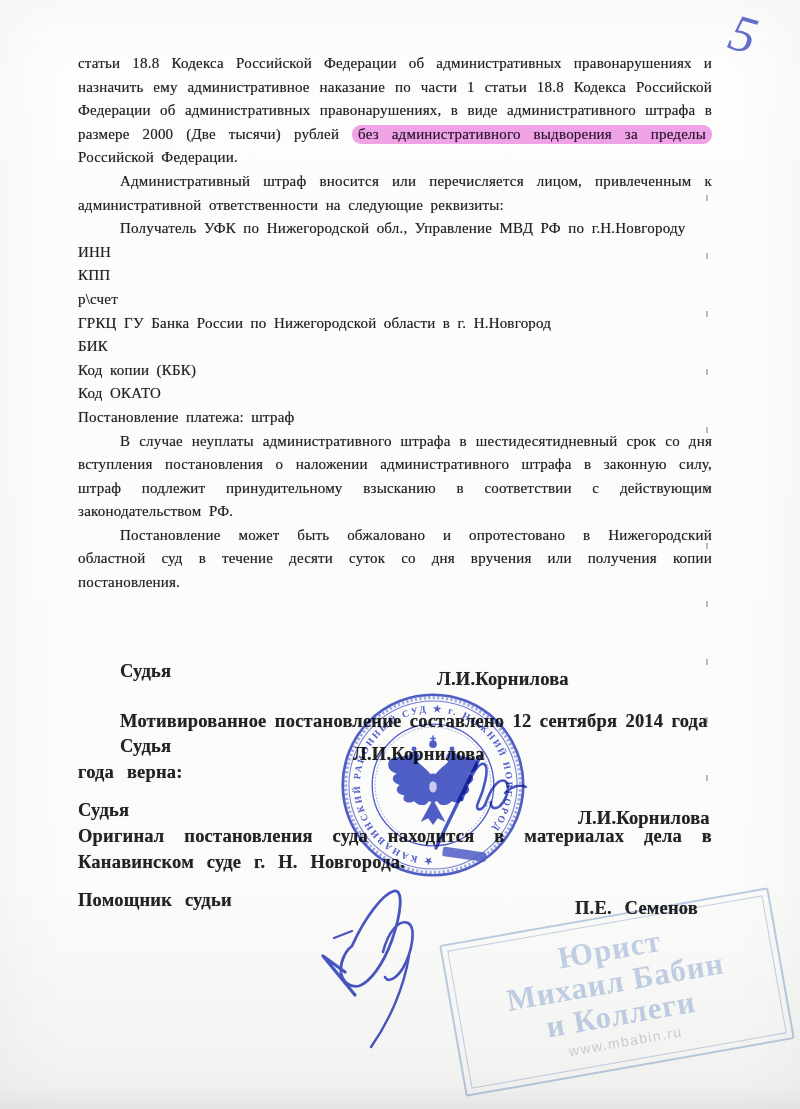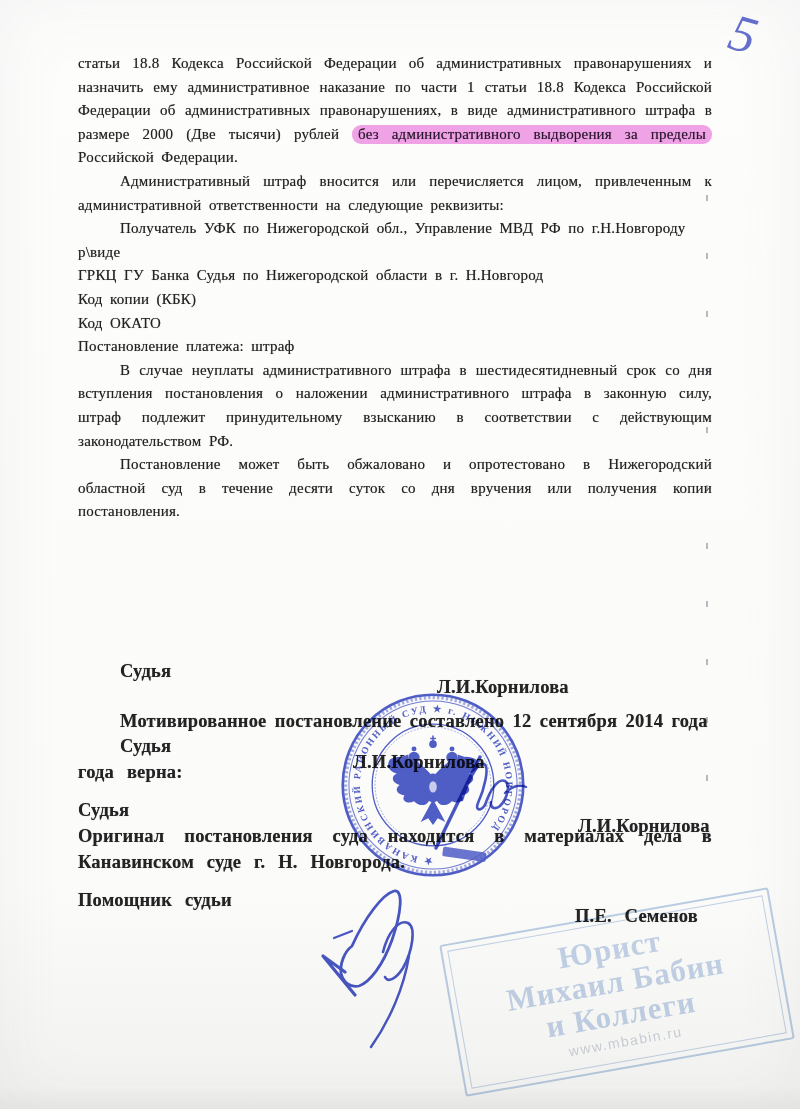--- a/index.html
+++ b/index.html
@@ -28,21 +28,21 @@
     box-decoration-break:clone; -webkit-box-decoration-break:clone;
   }
   
   .row {
     position:absolute; left:78px; width:634px;
     font-size:18.5px; line-height:23.6px; color:#232323;
     word-spacing:3.5px; letter-spacing:.2px;
     text-shadow:0 0 .7px rgba(35,35,35,.55);
     font-weight:bold;
   }
-  .row .name { position:absolute; top:16px; white-space:nowrap;text-align:center; }
+  .row .name { position:absolute; top:8px; white-space:nowrap;text-align:center; }
   .pad-indent { padding-left:42px; }
   .justify-line { text-align:justify; text-align-last:justify; }
   .wide-words { word-spacing:8px; }
   
   .seal {
     position:absolute; left:338px; top:690px; width:190px; height:190px;
     mix-blend-mode:multiply; opacity:.93;
   }
   .ink { position:absolute; inset:0; width:800px; height:1109px; mix-blend-mode:multiply; }
   .stamp {
@@ -77,22 +77,25 @@
 <body>
 
 <div class="page">
 
   <div class="doc">
     <p><span>статьи 18.8 Кодекса Российской Федерации об административных правонарушениях и назначить ему административное наказание по части 1 статьи 18.8 Кодекса Российской Федерации об административных правонарушениях, в виде административного штрафа в размере 2000 (Две тысячи) рублей</span>
       <span class="hl">без административного выдворения за пределы</span>
       <span>Российской Федерации.</span></p>
     <p class="indent">Административный штраф вносится или перечисляется лицом, привлеченным к административной ответственности на следующие реквизиты:</p>
     <p class="indent">Получатель УФК по Нижегородской обл., Управление МВД РФ по г.Н.Новгороду</p>
-    <p>р\виде</p>
-    <p>ГРКЦ ГУ Банка Судья по Нижегородской области в г. Н.Новгород</p>
+    <p>ИНН</p>
+    <p>КПП</p>
+    <p>р\счет</p>
+    <p>ГРКЦ ГУ Банка России по Нижегородской области в г. Н.Новгород</p>
+    <p>БИК</p>
     <p>Код копии (КБК)</p>
     <p>Код ОКАТО</p>
     <p>Постановление платежа: штраф</p>
     <p class="indent">В случае неуплаты административного штрафа в шестидесятидневный срок со дня вступления постановления о наложении административного штрафа в законную силу, штраф подлежит принудительному взысканию в соответствии с действующим законодательством РФ.</p>
     <p class="indent">Постановление может быть обжаловано и опротестовано в Нижегородский областной суд в течение десяти суток со дня вручения или получения копии постановления.</p>
   </div>
 
   <div class="row pad-indent" style="top:660px">
     <span>Судья</span>
     <span class="name" style="left:359px">Л.И.Корнилова</span>

